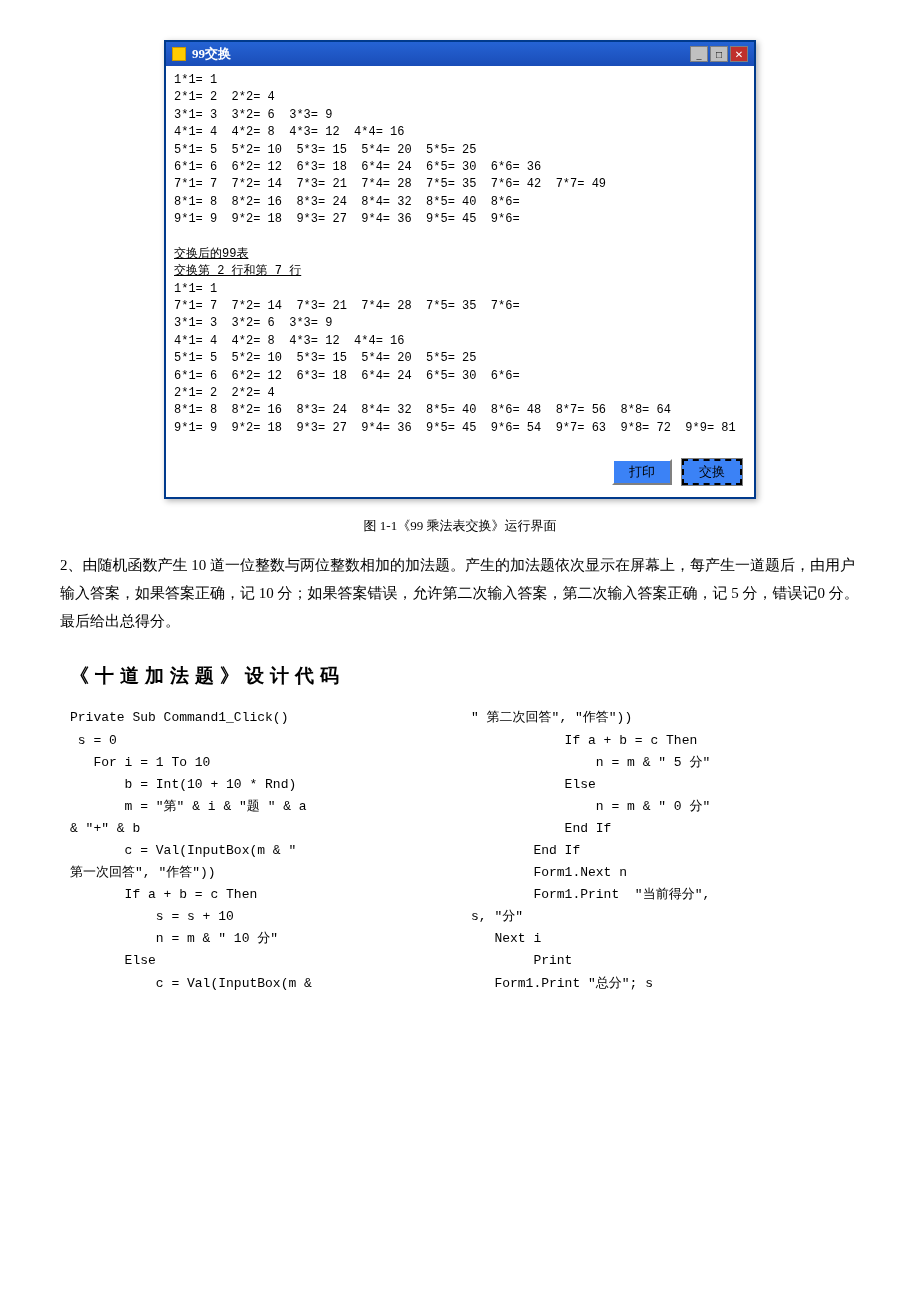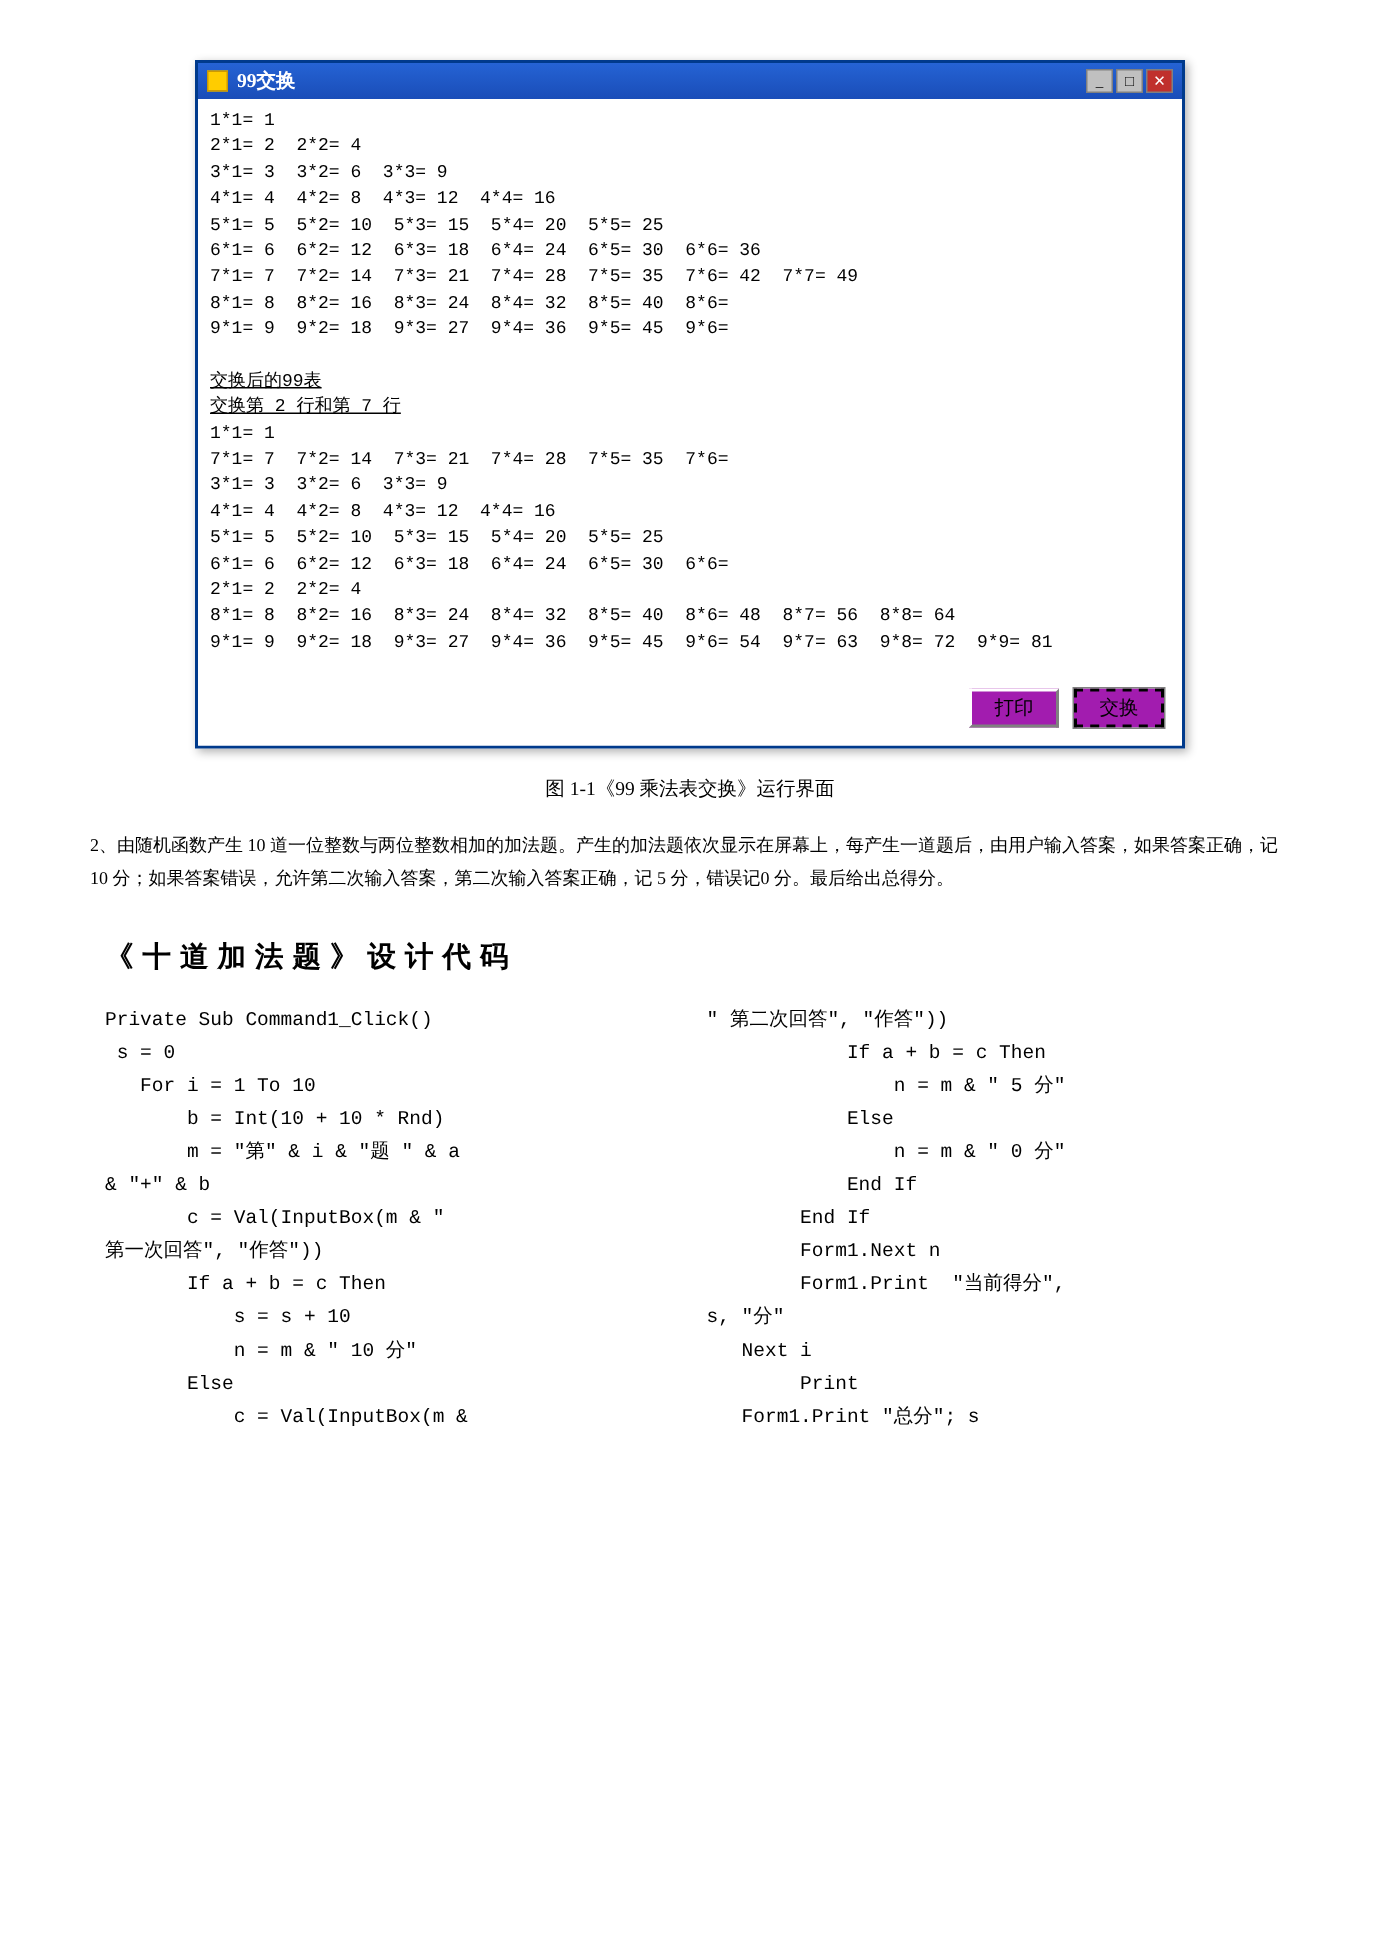--- a/index.html
+++ b/index.html
@@ -13,21 +13,21 @@
       min-height: 1302px;
     }
 
     
     .window-wrapper {
       display: flex;
       justify-content: center;
       margin-bottom: 18px;
     }
     .window {
-      width: 660px;
+      width: 592px;
       border: 2px solid #003a8c;
       background: #fff;
       box-shadow: 2px 2px 6px rgba(0,0,0,0.3);
     }
     .window-titlebar {
       background: linear-gradient(to bottom, #2563d4 0%, #1a4db8 100%);
       color: #fff;
       display: flex;
       align-items: center;
       justify-content: space-between;
@@ -87,21 +87,21 @@
     .window-buttons {
       position: absolute;
       bottom: 12px;
       right: 12px;
       display: flex;
       gap: 10px;
     }
     .win-action-btn {
       width: 60px;
       height: 26px;
-      background: #a21caf;
+      background: #3b82f6;
       border: 2px solid #808080;
       border-top-color: #fff;
       border-left-color: #fff;
       cursor: pointer;
       font-family: Liberation Mono, monospace;
       font-size: 13px;
       display: flex;
       align-items: center;
       justify-content: center;
     }
@@ -113,21 +113,21 @@
     
     .figure-caption {
       text-align: center;
       font-size: 13px;
       margin-bottom: 17px;
       color: #000;
     }
 
     
     .body-text {
-      font-size: 12px;
+      font-size: 15px;
       line-height: 1.85;
       margin-bottom: 28px;
       font-family: "SimSun", "宋体", serif;
     }
 
     
     .code-section-heading {
       font-size: 19px;
       font-weight: bold;
       letter-spacing: 6px;

